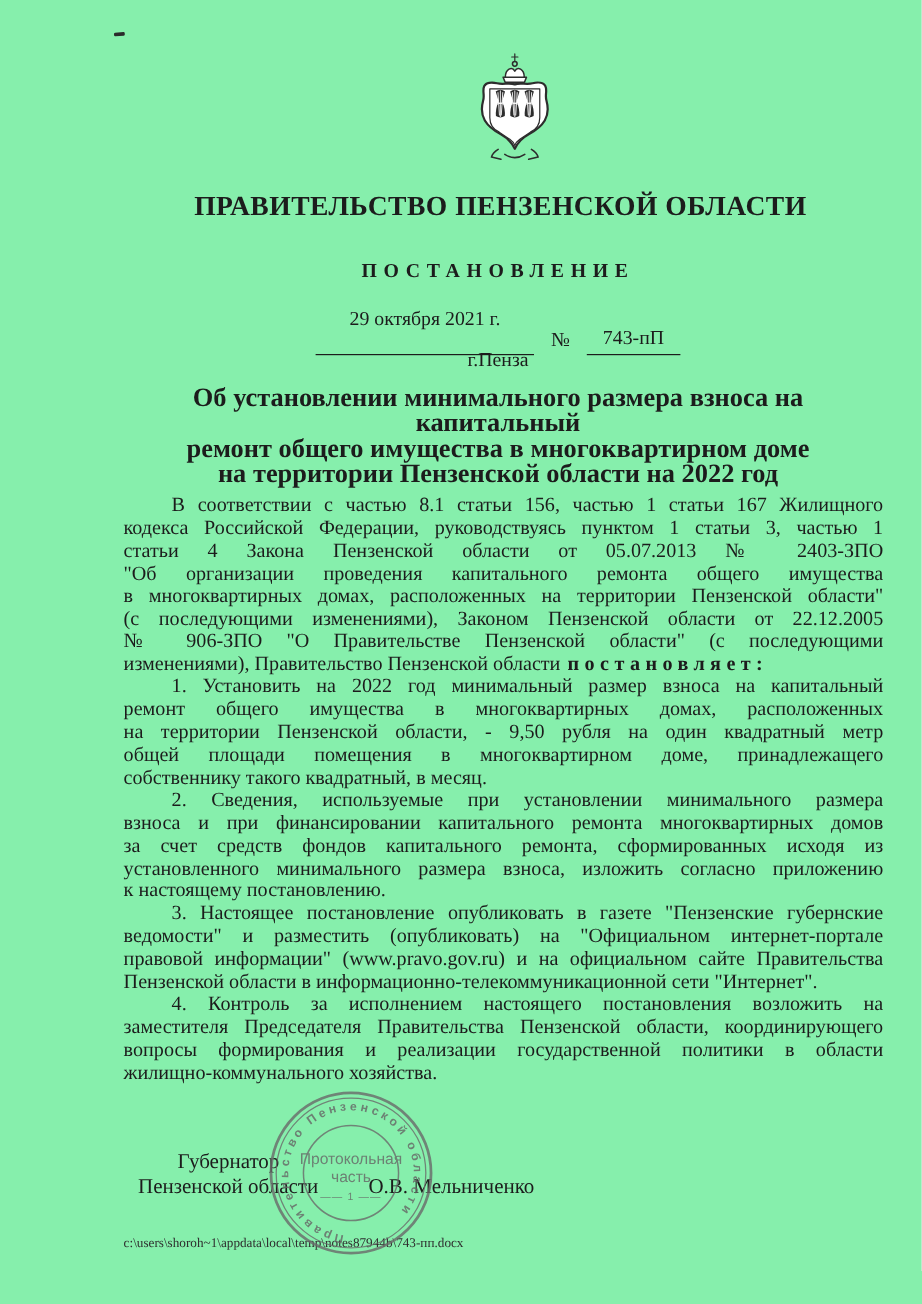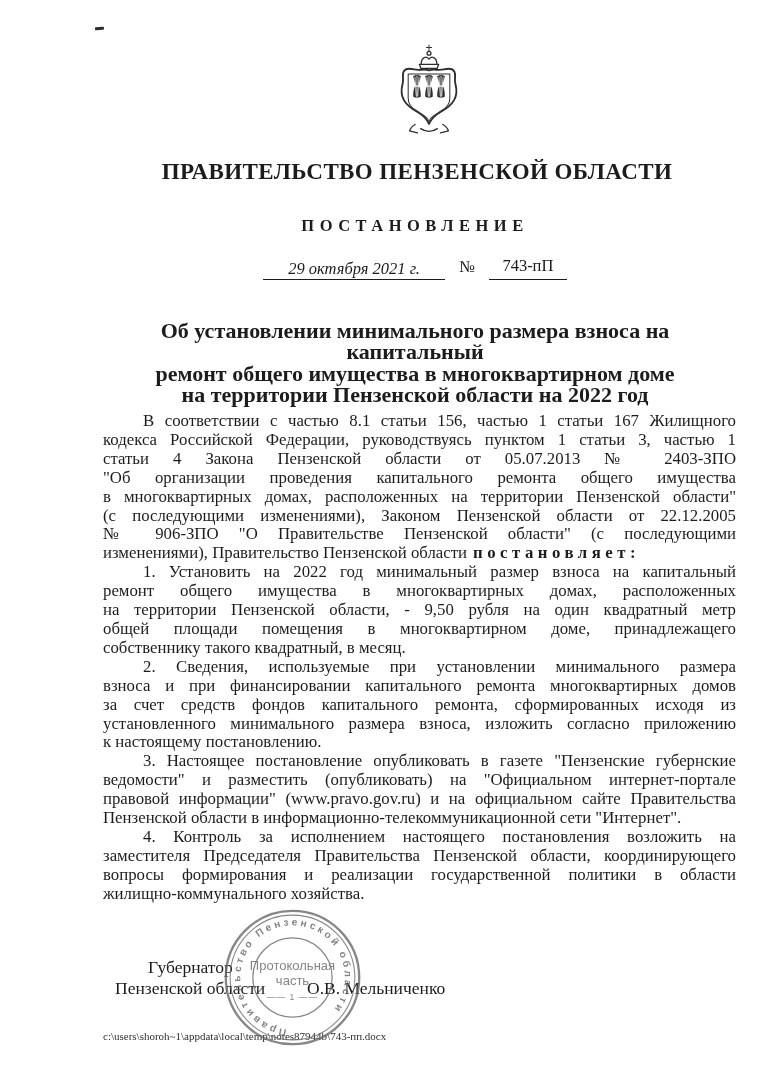--- a/index.html
+++ b/index.html
@@ -1,31 +1,31 @@
 <!DOCTYPE html>
 <html><head>
 <meta charset="utf-8">
 <style>
   html,body { margin:0; padding:0; background:#e8e8e8; }
   .page {
     position:relative; width:768px; height:1087px; margin:0 auto;
-    background:#ffffff; overflow:hidden;
+    background:#86efac; overflow:hidden;
     font-family:"Liberation Serif","DejaVu Serif",serif; color:#1c1c1c;
   }
   .artifact { position:absolute; left:95px; top:27px; width:9px; height:3px;
     background:#2b2b2b; border-radius:1px; transform:rotate(-5deg); }
   .emblem { position:absolute; left:392px; top:42px; width:74px; height:102px; }
   .org-name { position:absolute; top:159px; left:67px; width:700px; text-align:center;
     font-weight:bold; font-size:23px; letter-spacing:0.4px; }
   .doc-type { position:absolute; top:216px; left:99px; width:632px; text-align:center;
     font-weight:bold; font-size:16.5px; letter-spacing:5.5px; }
   .req-row { position:absolute; top:256px; left:99px; width:632px;
     display:flex; justify-content:center; align-items:flex-end; gap:14px; font-size:16.5px; }
   .req-date { display:inline-block; width:182px; text-align:center;
-    border-bottom:1.6px solid #1c1c1c; padding-bottom:0;font-style:italic; }
+    border-bottom:1.6px solid #1c1c1c; padding-bottom:19px; }
   .req-no { padding-bottom:3px; }
   .req-num { display:inline-block; width:78px; text-align:center;
     border-bottom:1.6px solid #1c1c1c; padding-bottom:3px; }
   .city { position:absolute; top:290px; left:99px; width:632px; text-align:center; font-size:16.5px; }
   .doc-title { position:absolute; top:320px; left:99px; width:632px; text-align:center;
     font-weight:bold; font-size:22px; line-height:21.3px; }
   .body { position:absolute; top:412px; left:103px; width:633px;
     font-size:16.8px; line-height:18.9px; }
   .tline { text-align:justify; text-align-last:justify; }
   .tline.indent { text-indent:40px;font-family:Liberation Serif, serif; }
@@ -76,20 +76,21 @@
   </svg>
 
   <div class="org-name">ПРАВИТЕЛЬСТВО ПЕНЗЕНСКОЙ ОБЛАСТИ</div>
   <div class="doc-type">ПОСТАНОВЛЕНИЕ</div>
 
   <div class="req-row">
     <span class="req-date">29 октября 2021 г.</span>
     <span class="req-no">№</span>
     <span class="req-num">743-пП</span>
   </div>
+  <div class="city">г.Пенза</div>
 
   <div class="doc-title">
     <div>Об установлении минимального размера взноса на капитальный</div>
     <div>ремонт общего имущества в многоквартирном доме</div>
     <div>на территории Пензенской области на 2022 год</div>
   </div>
 
   <div class="body">
     <div class="para">
       <div class="tline indent">В соответствии с частью 8.1 статьи 156, частью 1 статьи 167 Жилищного</div>

